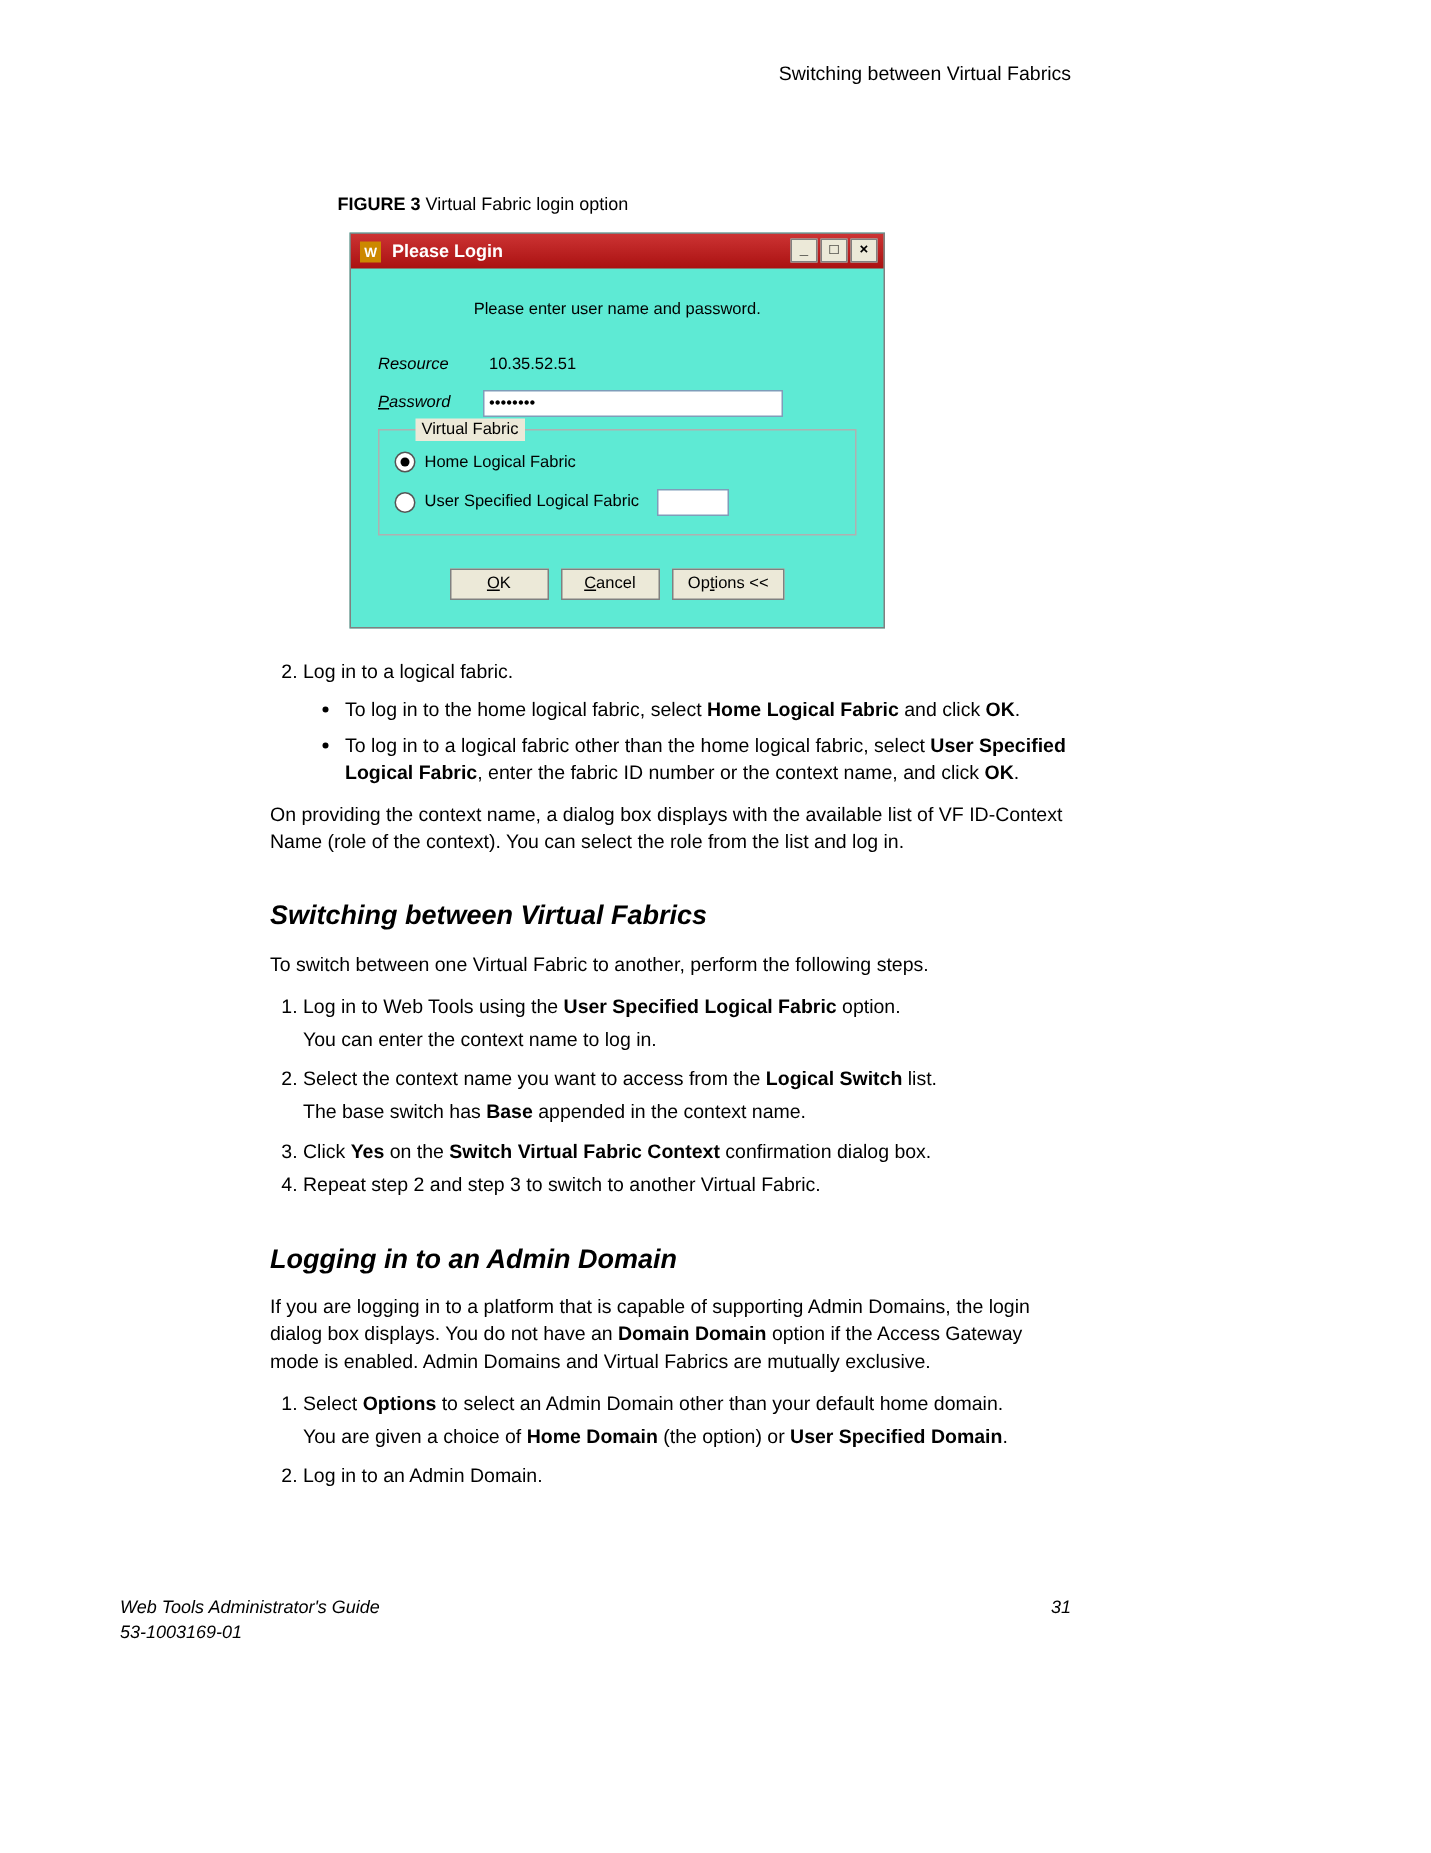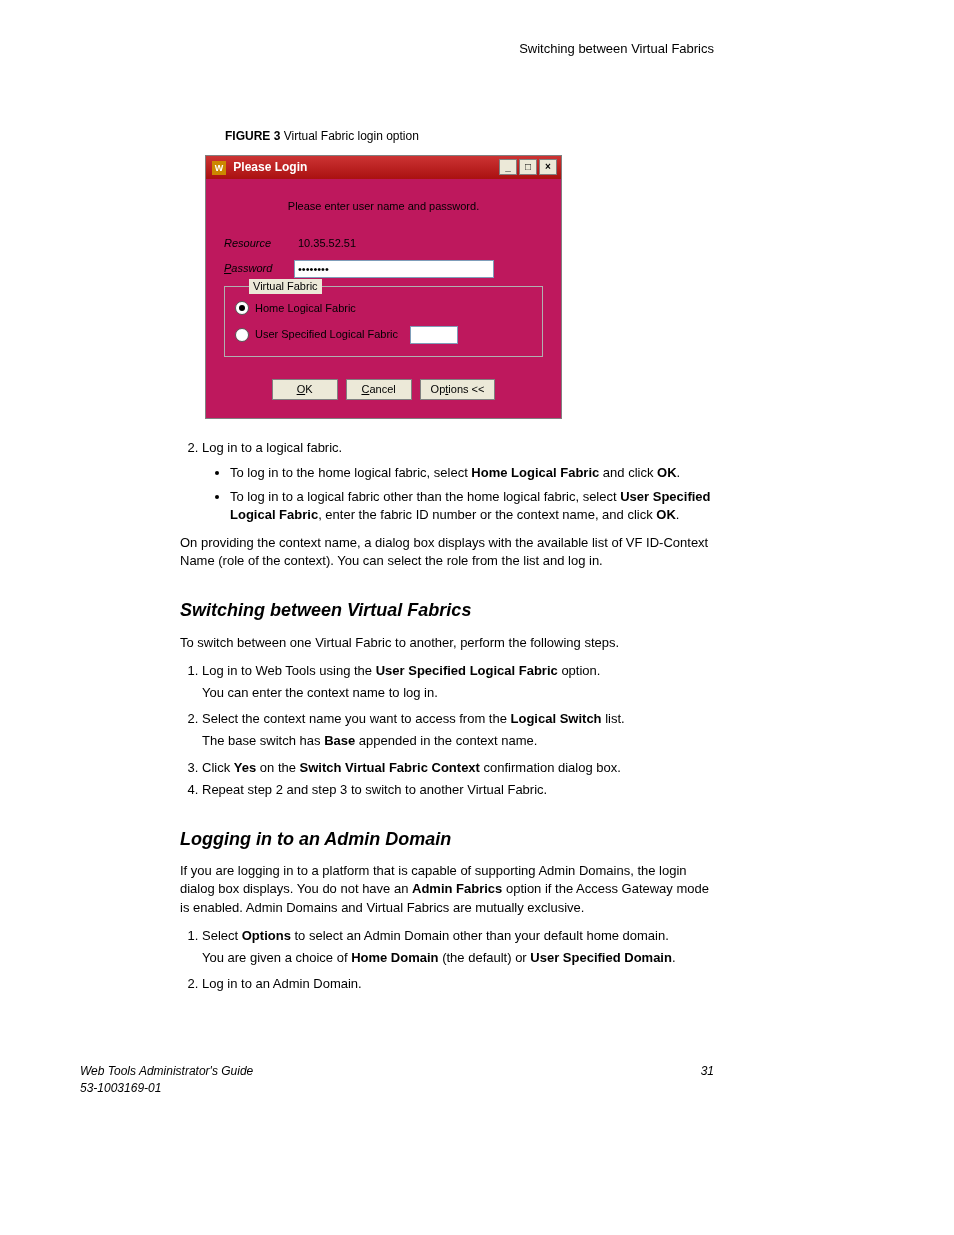--- a/index.html
+++ b/index.html
@@ -23,24 +23,25 @@
     margin-bottom: 10px;
   }
   .figure-caption b { font-weight: bold; }
   .dialog-wrap {
     margin-left: 125px;
     margin-bottom: 20px;
   }
   .dialog {
     width: 355px;
     border: 1px solid #808080;
-    background: #be185d;
+    background: #5eead4;
     font-family: Tahoma, Arial, sans-serif;
     font-size: 11px;
     color: #000;
+    margin-left: 28px;
   }
   .titlebar {
     background: linear-gradient(#cc3333, #aa1111);
     color: #fff;
     font-weight: bold;
     padding: 3px 4px 3px 6px;
     display: flex;
     align-items: center;
     justify-content: space-between;
     font-size: 12px;
@@ -276,27 +277,27 @@
       </div>
     </li>
     <li>
       <span>Click </span><b>Yes</b><span> on the </span><b>Switch Virtual Fabric Context</b><span> confirmation dialog box.</span>
     </li>
     <li>Repeat step 2 and step 3 to switch to another Virtual Fabric.</li>
   </ol>
 
   <h2 class="sec">Logging in to an Admin Domain</h2>
   <div class="para">
-    <span>If you are logging in to a platform that is capable of supporting Admin Domains, the login dialog box displays. You do not have an </span><b>Admin Fabrics</b><span> option if the Access Gateway mode is enabled. Admin Domains and Virtual Fabrics are mutually exclusive.</span>
+    <span>If you are logging in to a platform that is capable of supporting Admin Domains, the login dialog box displays. You do not have an </span><b>Domain Domain</b><span> option if the Access Gateway mode is enabled. Admin Domains and Virtual Fabrics are mutually exclusive.</span>
   </div>
   <ol class="main">
     <li>
       <span>Select </span><b>Options</b><span> to select an Admin Domain other than your default home domain.</span>
       <div class="sub-indent" style="margin-left:0">
-        <span>You are given a choice of </span><b>Home Domain</b><span> (the default) or </span><b>User Specified Domain</b><span>.</span>
+        <span>You are given a choice of </span><b>Home Domain</b><span> (the option) or </span><b>User Specified Domain</b><span>.</span>
       </div>
     </li>
     <li>Log in to an Admin Domain.</li>
   </ol>
 </div>
 
 <div class="footer">
   <div class="left">
     <div>Web Tools Administrator's Guide</div>
     <div>53-1003169-01</div>

